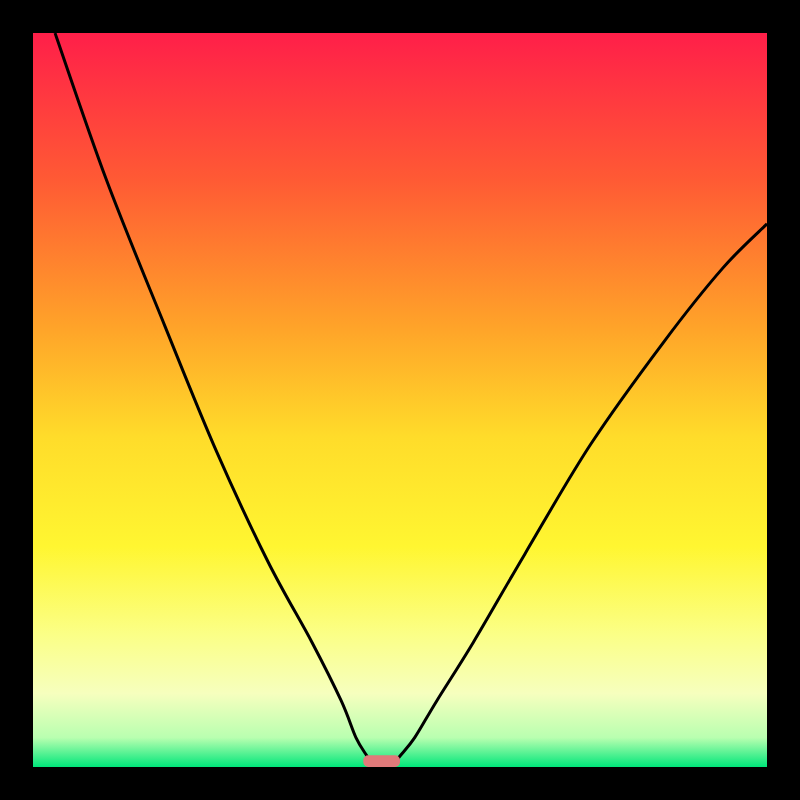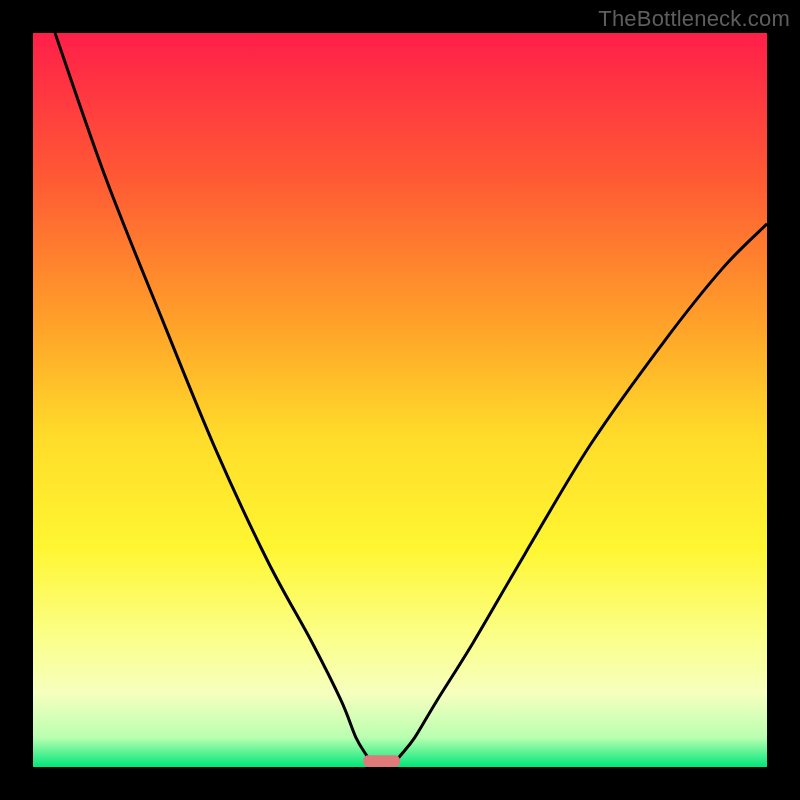--- a/index.html
+++ b/index.html
@@ -34,21 +34,20 @@
     font-size: 22px;
     font-weight: 500;
     color: #5e5e5e;
     letter-spacing: 0.2px;
   }
 </style>
 </head>
 <body>
 
 <div class="outer">
-  <div class="watermark">TheBottleneck.com</div>
 
   <div class="plot-area">
     <svg id="chart-svg" width="734" height="734" viewBox="0 0 734 734">
       <defs>
         <linearGradient id="bg-grad" x1="0" y1="0" x2="0" y2="1">
             <stop offset="0%" stop-color="#ff1f49"></stop>
             <stop offset="20%" stop-color="#ff5a34"></stop>
             <stop offset="40%" stop-color="#ffa329"></stop>
             <stop offset="55.00000000000001%" stop-color="#ffdc2a"></stop>
             <stop offset="70%" stop-color="#fff631"></stop>

